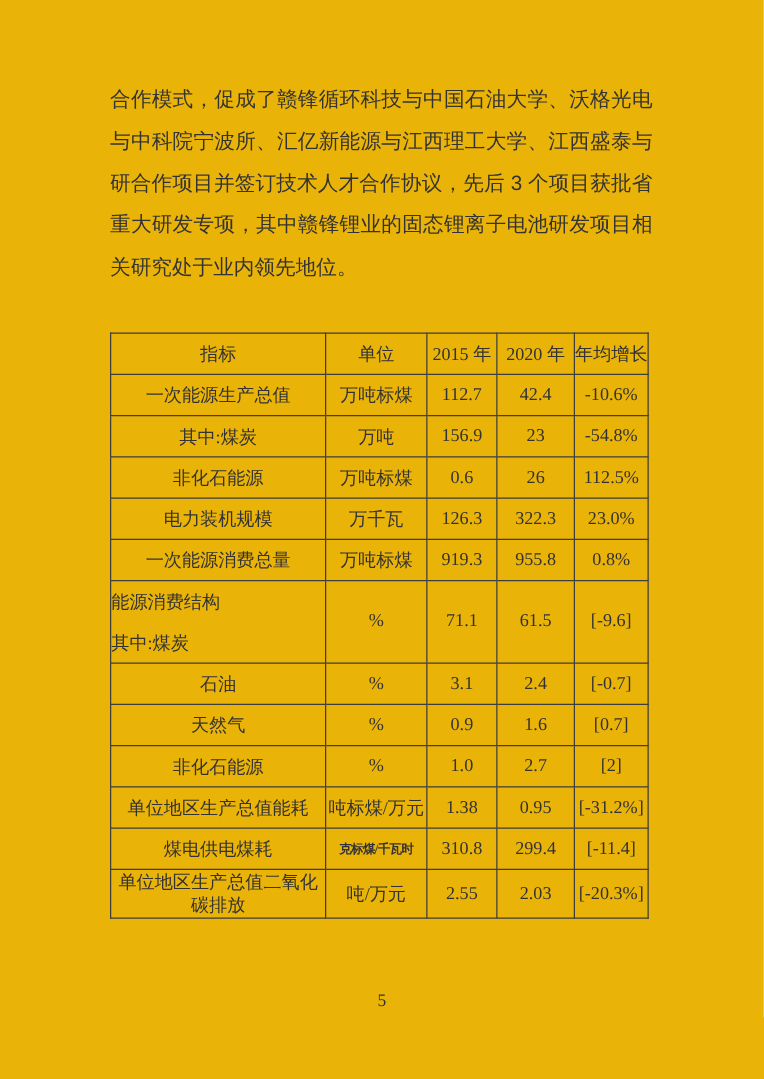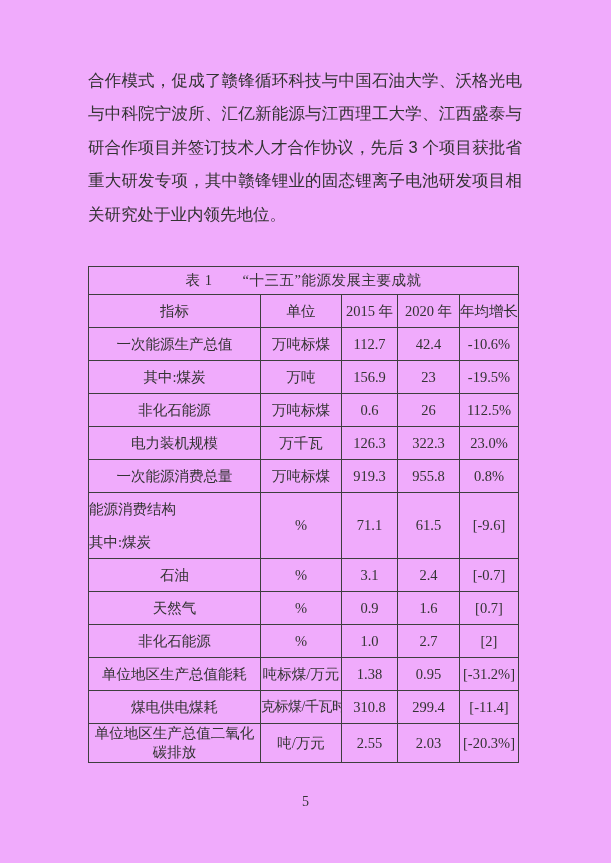--- a/index.html
+++ b/index.html
@@ -1,21 +1,21 @@
 <!DOCTYPE html>
 <html><head>
 <meta charset="utf-8">
 <style>
   html, body { margin: 0; padding: 0; background: #e8e8e8; }
   .page {
     position: relative;
     width: 611px;
     height: 863px;
     margin: 0 auto;
-    background: #f0abfc;
+    background: #eab308;
     overflow: hidden;
     font-family: "Liberation Serif", "DejaVu Serif", serif;
     color: #333333;
   }
 
   
   .paragraph {
     position: absolute;
     left: 88px;
     top: 64px;
@@ -62,21 +62,21 @@
   td.title-cell { text-align: center; letter-spacing: 0.5px; }
   .title-gap { margin-left: 26px; }
 
   td.ind-left  { text-align: left;  padding-left: 9px; margin-left: 13px;  }
   td.ind-right { text-align: right; padding-right: 10px; }
   td.ind-center{ text-align: center; }
 
   td.dbl .line  { text-align: left; }
   td.dbl .line2 { margin-top: 14px; }
 
-  td.unit-tight { font-size: 14px; letter-spacing: -0.5px; white-space: nowrap; }
+  td.unit-tight { font-size: 10px; letter-spacing: -0.5px; white-space: nowrap; font-weight: bold; }
   td.unit { white-space: nowrap; }
 
   
   .page-number {
     position: absolute;
     left: 0;
     right: 0;
     top: 794px;
     text-align: center;
     font-size: 14px;
@@ -98,47 +98,41 @@
 
   <table class="energy">
     <colgroup>
       <col style="width:172px">
         <col style="width:81px">
         <col style="width:56px">
         <col style="width:62px">
         <col style="width:59px">
     </colgroup>
     <tbody>
-      <tr class="h28">
-        <td colspan="5" class="title-cell">
-          <span>表 1</span>
-          <span class="title-gap">“十三五”能源发展主要成就</span>
-        </td>
-      </tr>
       <tr class="h33">
         <td class="ind-center">指标</td>
         <td>单位</td>
         <td>2015 年</td>
         <td>2020 年</td>
         <td>年均增长</td>
       </tr>
 
       <tr class="h33">
         <td class="ind-left">一次能源生产总值</td>
         <td class="unit">万吨标煤</td>
         <td>112.7</td>
         <td>42.4</td>
         <td>-10.6%</td>
       </tr>
       <tr class="h33">
         <td class="ind-right">其中:煤炭</td>
         <td class="unit">万吨</td>
         <td>156.9</td>
         <td>23</td>
-        <td>-19.5%</td>
+        <td>-54.8%</td>
       </tr>
       <tr class="h33">
         <td class="ind-right">非化石能源</td>
         <td class="unit">万吨标煤</td>
         <td>0.6</td>
         <td>26</td>
         <td>112.5%</td>
       </tr>
       <tr class="h33">
         <td class="ind-left">电力装机规模</td>

